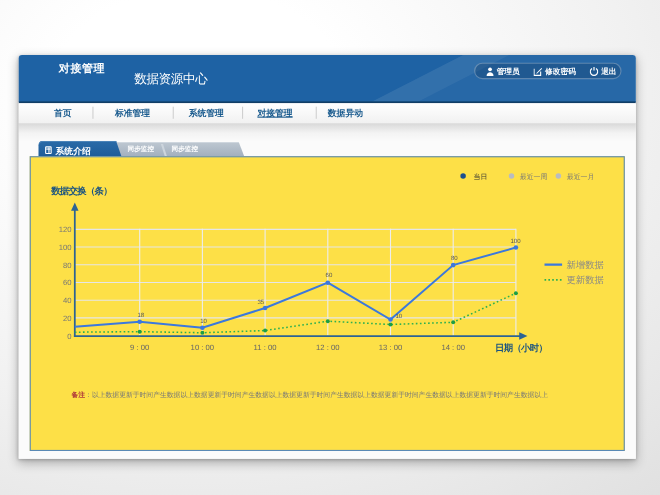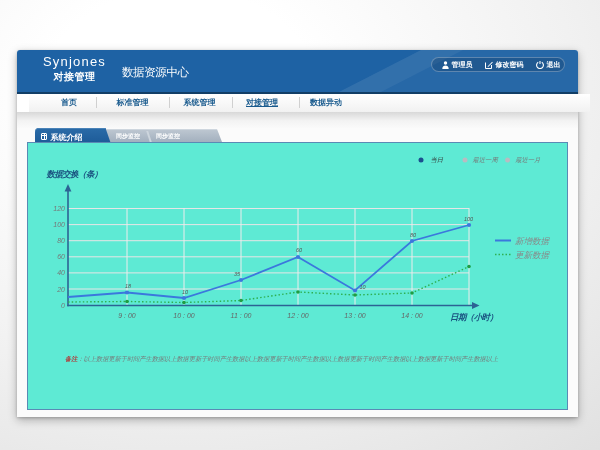--- a/index.html
+++ b/index.html
@@ -24,21 +24,21 @@
   .logo .cn { font-size:10px; font-weight:bold; letter-spacing:0.5px; margin-top:1px; }
   .apptitle { position:absolute; left:105px; top:16.5px; color:#fff; font-size:11.5px; letter-spacing:-0.4px; line-height:1; }
   .userbar {
     position:absolute; left:413.5px; top:7px; width:134px; height:15px;
     border:1px solid rgba(255,255,255,0.28); border-radius:8px;
     background:rgba(8,35,70,0.22);
     display:flex; align-items:center; color:#fff; font-size:7px; white-space:nowrap;
   }
   .userbar span.it { display:inline-flex; align-items:center; }
   .nav { position:absolute; left:0; top:44px; width:561px; height:18px;
-    background:linear-gradient(#ffffff, #f1f1f1);margin-left:12px; }
+    background:linear-gradient(#ffffff, #f1f1f1); }
   .nav span { position:absolute; top:0; line-height:17px; font-size:8px; font-weight:bold; color:#1a5b8e; transform:translateX(-50%); }
   .nav i.d { position:absolute; top:3px; width:1px; height:11px; background:#d0d0d0; }
   .navshadow { position:absolute; left:0; top:62px; width:561px; height:16px;
     background:linear-gradient(#d8d8d8, #f3f3f3 55%, #fafafa); }
   .belowarea { position:absolute; left:0; top:78px; width:561px; height:289px; background:#fbfbfb; }
 
   .graytabs { position:absolute; left:88px; top:79px; width:117px; height:13px;
     background:linear-gradient(#bcc6d0, #a3b0be);
     clip-path:polygon(0 0, calc(100% - 5px) 0, 100% 100%, 0 100%);
     border-top:1px solid #ced6de;
@@ -51,32 +51,31 @@
     clip-path:polygon(0 0, calc(100% - 5px) 0, 100% 100%, 0 100%);
     color:#fff; font-size:8px; font-weight:bold;
     box-shadow:inset 0 1px 0 #4a83b8;
   }
   .activetab .txt { position:absolute; left:16px; top:4px; }
   .ticon { position:absolute; left:6.5px; top:4.5px; width:6px; height:7px; border:1px solid #fff; border-radius:1px; }
   .ticon:before { content:""; position:absolute; left:0px; top:1.5px; width:4px; height:1px; background:#fff; }
   .ticon:after { content:""; position:absolute; left:1.5px; top:0px; width:1px; height:5px; background:#fff; }
 
   .contentbox { position:absolute; left:10px; top:92px; width:541px; height:268px;
-    border:1px solid #5a8ab5; background:#5eead4;font-style:italic; }
+    border:1px solid #5a8ab5; background:#fde047; }
 </style>
 </head>
 <body>
   <div class="page">
     <div class="header">
       <svg style="position:absolute;left:0;top:0;" width="561" height="44">
         <polygon points="318,44 404,0 561,0 561,44" fill="rgba(255,255,255,0.045)"></polygon>
         <polygon points="318,44 404,0 446,0 360,44" fill="rgba(255,255,255,0.055)"></polygon>
       </svg>
       <div class="logo">
-        <div class="en">Synjones</div>
         <div class="cn">对接管理</div>
       </div>
       <div class="apptitle">数据资源中心</div>
       <div class="userbar">
         <span class="it" style="margin-left:10px;">
           <svg width="7" height="8" viewBox="0 0 7 8">
             <circle cx="3.5" cy="2" r="1.7" fill="#fff"></circle>
             <path d="M0.3 8 C0.3 5.6 2 4.6 3.5 4.6 C5 4.6 6.7 5.6 6.7 8 Z" fill="#fff"></path>
           </svg>
           <b style="margin-left:3px;">管理员</b>

